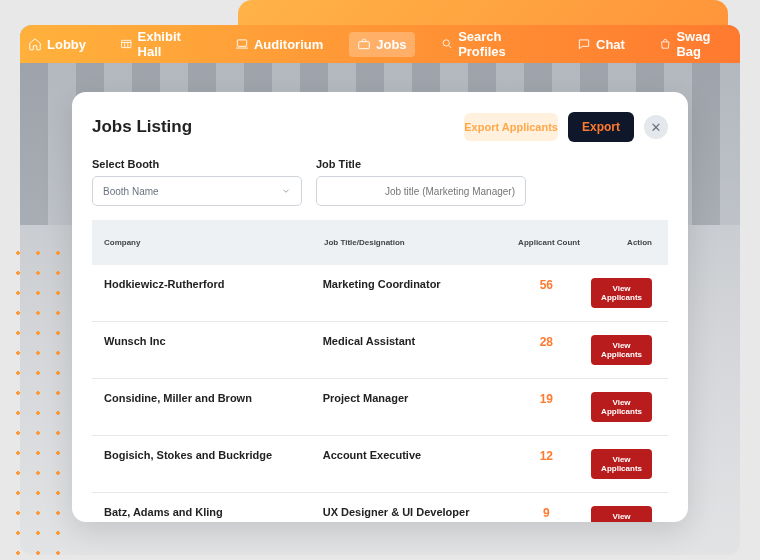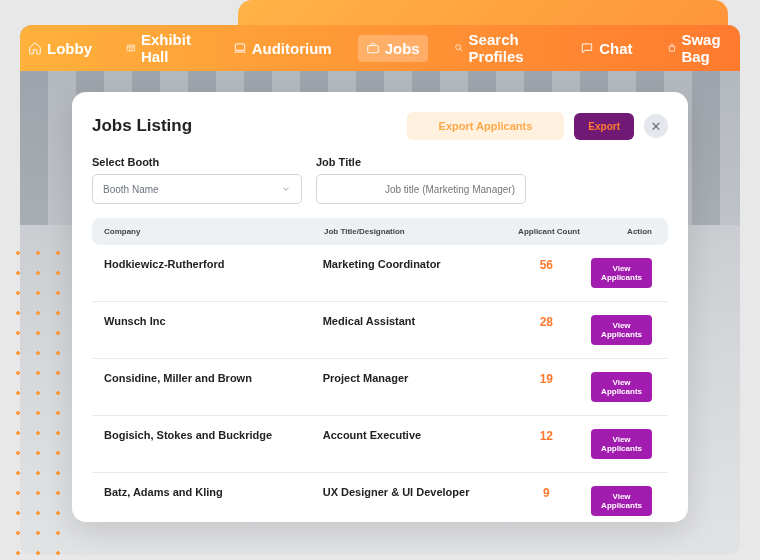--- a/index.html
+++ b/index.html
@@ -44,29 +44,29 @@
   height: 325px;
   background-image: radial-gradient(circle, #ff9a3c 2px, transparent 2px);
   background-size: 20px 20px;
   background-position: 8px 8px;
 }
 .navbar {
   position: absolute;
   top: 25px;
   left: 20px;
   width: 720px;
-  height: 46px;
+  height: 38px;
   background: linear-gradient(90deg, #ffb13c 0%, #ff7a2f 100%);
   border-radius: 12px 12px 0 0;
   display: flex;
   align-items: center;
   justify-content: center;
   gap: 18px;
   color: #fff;
-  font-size: 15px;
+  font-size: 13px;
   font-weight: 600;
 }
 .nav-item {
   display: flex;
   align-items: center;
   gap: 5px;
   padding: 5px 8px;
   border-radius: 4px;
   cursor: pointer;
 }
@@ -107,29 +107,29 @@
   display: flex;
   align-items: center;
   gap: 10px;
 }
 .btn-export-applicants {
   background: #fff1dd;
   color: #ffa84a;
   border: none;
   font-size: 11px;
   font-weight: 700;
-  padding: 8px 32px;
+  padding: 8px 0;
   border-radius: 6px;
   cursor: pointer;
 }
 .btn-export {
-  background: #701a75;
+  background: #0f172a;
   color: #ff7a2f;
   border: none;
-  font-size: 10px;
+  font-size: 12px;
   font-weight: 700;
   padding: 8px 14px;
   border-radius: 6px;
   cursor: pointer;
 }
 .btn-close {
   width: 24px;
   height: 24px;
   border-radius: 50%;
   background: #e4e7eb;
@@ -176,22 +176,22 @@
 .chevron {
   width: 10px;
   height: 10px;
   stroke: #6b7280;
   stroke-width: 1.6;
   fill: none;
 }
 .table-header {
   display: flex;
   background: #eef1f4;
-  border-radius: 8px;
-  padding: 9px 12px;
+  border-radius: 0;
+  padding: 18px 12px;
   font-size: 8px;
   font-weight: 700;
   color: #444;
 }
 .col-company { width: 220px; }
 .col-title { width: 180px; }
 .col-count { width: 90px; text-align: center; }
 .col-action { flex: 1; text-align: right; padding-right: 4px;}
 .table-body {
   display: flex;
@@ -202,21 +202,21 @@
   align-items: flex-start;
   padding: 13px 12px;
   border-bottom: 1px solid #e6e8eb;
   font-size: 11px;
 }
 .table-row .col-company { font-weight: 700; color: #222; }
 .table-row .col-title { font-weight: 700; color: #222; }
 .table-row .col-count { font-weight: 700; color: #ff7a2f; font-size: 12px; text-align: center; }
 .table-row .col-action { text-align: right; }
 .btn-view {
-  background: #a21caf;
+  background: #b91c1c;
   color: #fff;
   border: none;
   font-size: 8px;
   font-weight: 700;
   padding: 6px 10px;
   border-radius: 4px;
   cursor: pointer;
 }
 </style>
 </head>

